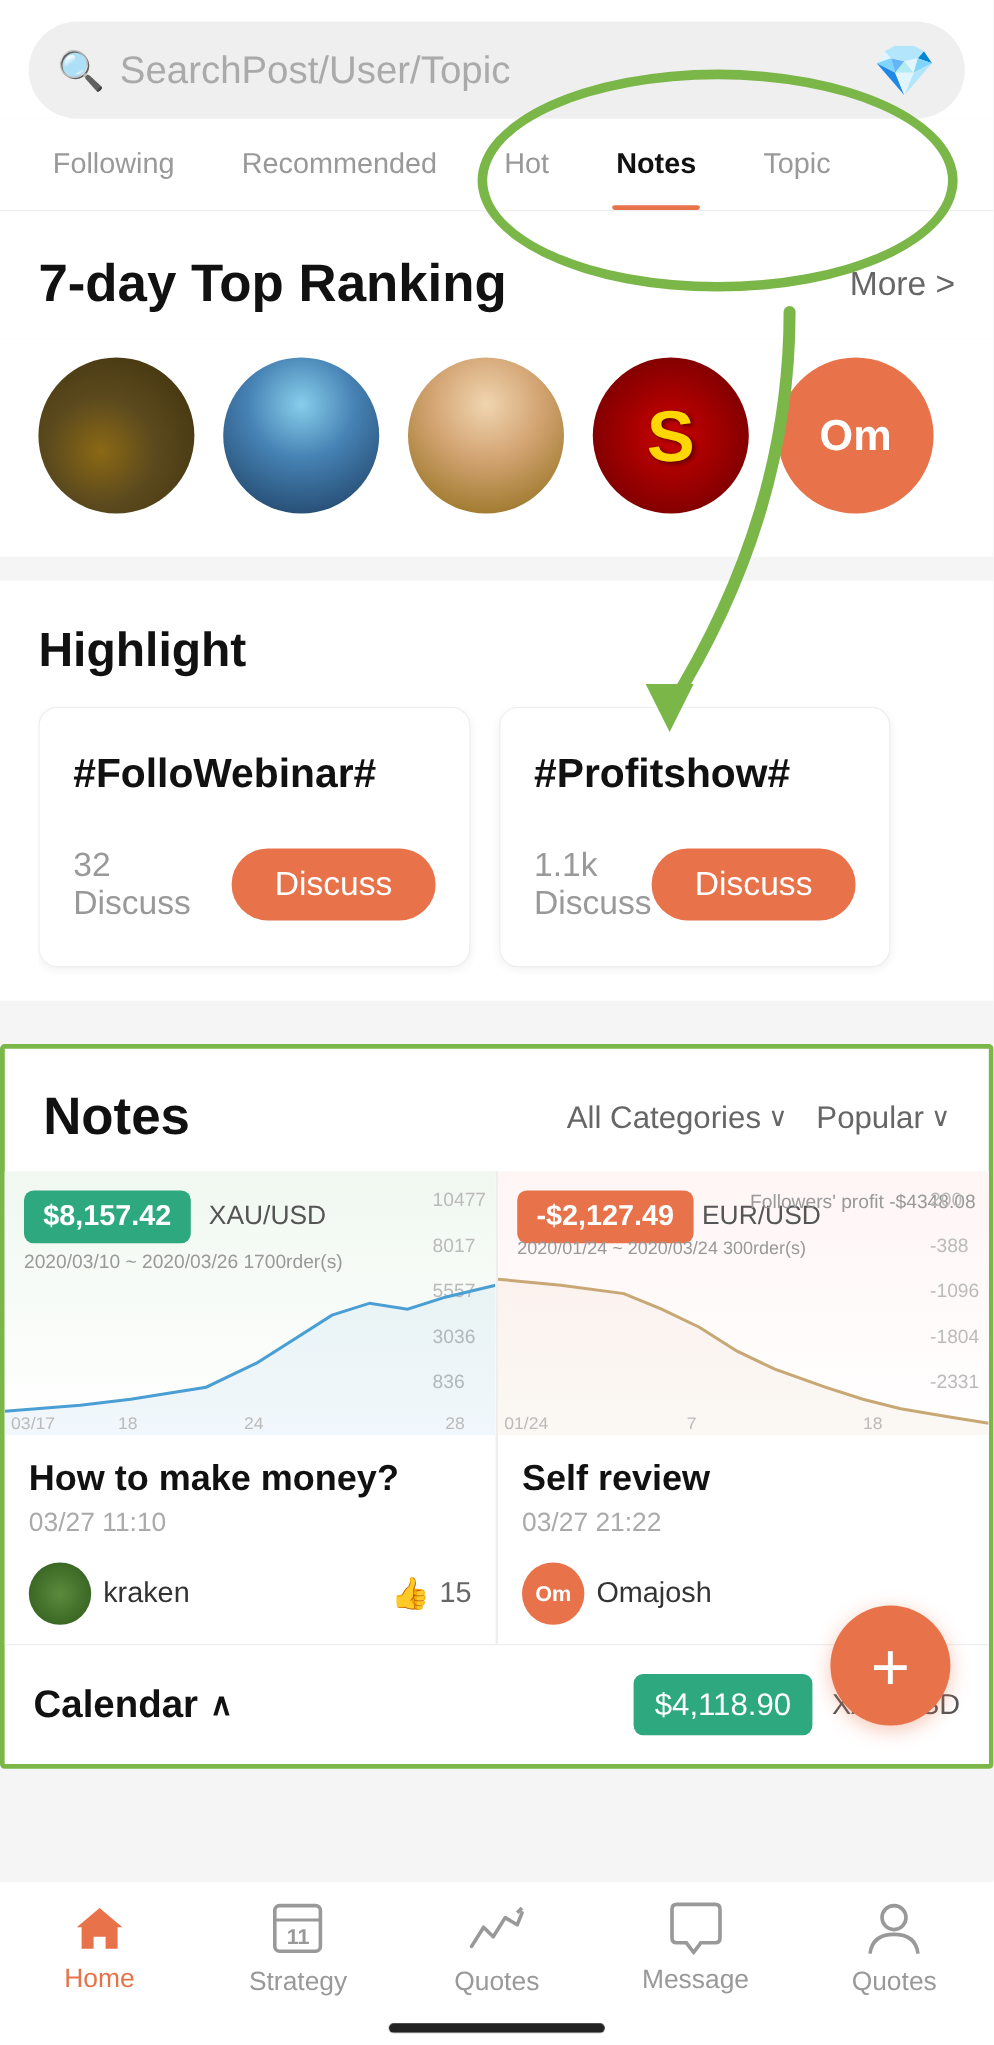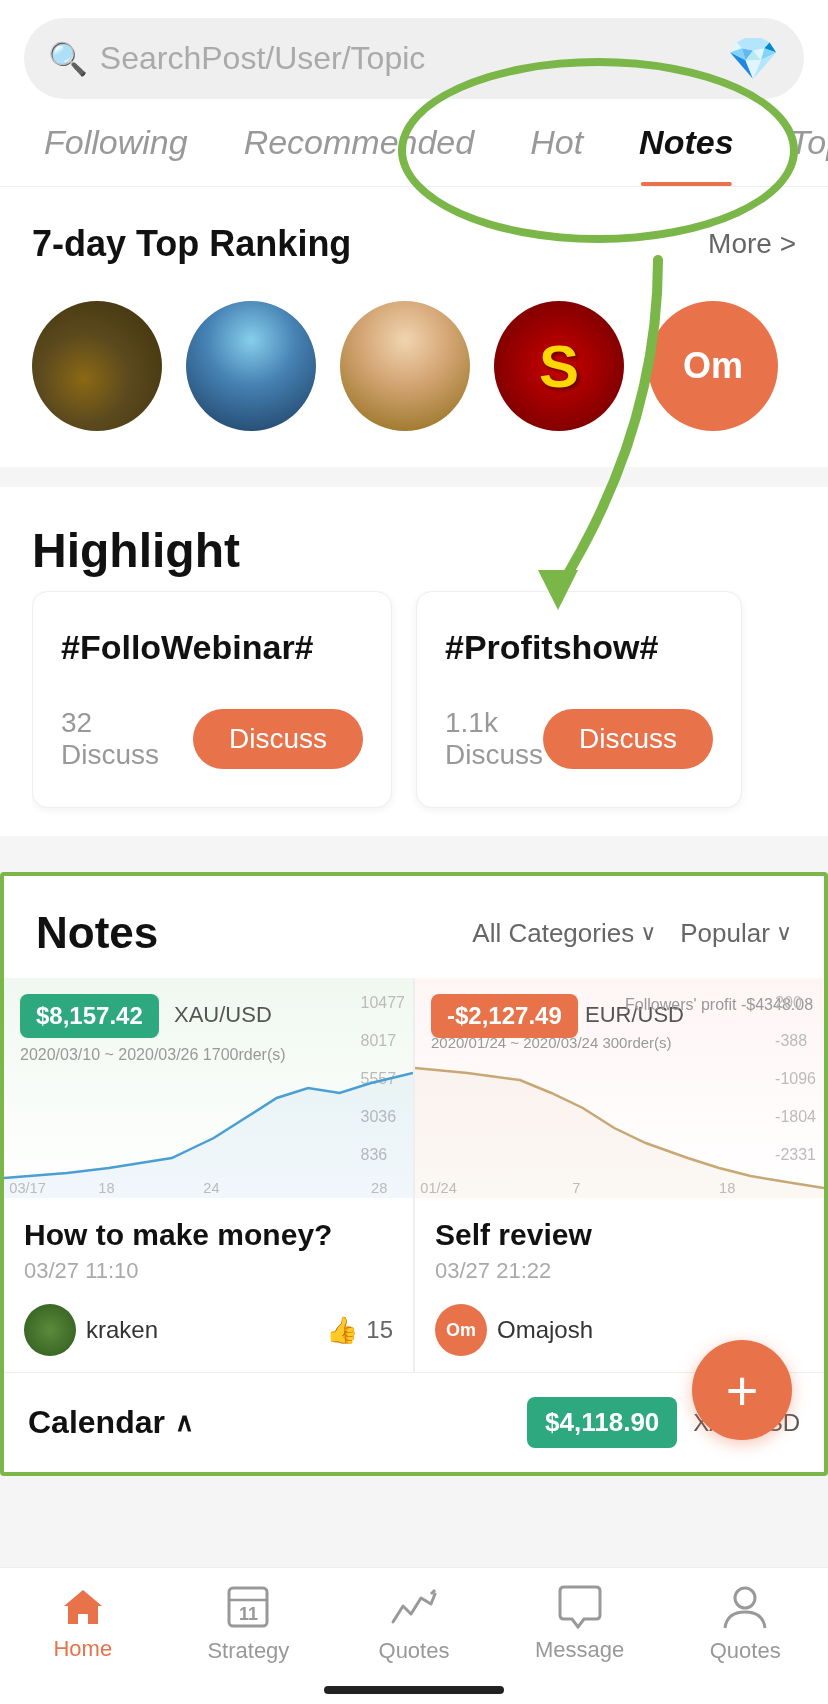--- a/index.html
+++ b/index.html
@@ -44,26 +44,25 @@
     .tab-nav {
       background: #fff;
       display: flex;
       align-items: center;
       padding: 0 16px;
       border-bottom: 1px solid #eee;
       position: relative;
     }
     .tab-item {
       padding: 24px 28px;
-      font-size: 34px;
+      font-size: 24px;
       color: #999;
       white-space: nowrap;
       cursor: pointer;
       position: relative;
-      font-style: italic;
     }
     .tab-item.active {
       color: #111;
       font-weight: 700;
     }
     .tab-item.active::after {
       content: '';
       position: absolute;
       bottom: 0;
       left: 50%;
@@ -105,21 +104,21 @@
 
     
     .section-header {
       display: flex;
       align-items: center;
       justify-content: space-between;
       padding: 36px 32px 20px;
       background: #fff;
     }
     .section-title {
-      font-size: 36px;
+      font-size: 44px;
       font-weight: 700;
       color: #111;
     }
     .more-link {
       font-size: 28px;
       color: #666;
       display: flex;
       align-items: center;
       gap: 4px;
     }
@@ -164,24 +163,24 @@
       height: 20px;
       background: #f5f5f5;
     }
 
     
     .highlight-section {
       background: #fff;
       padding: 36px 32px 20px;
     }
     .highlight-title {
-      font-size: 48px;
+      font-size: 40px;
       font-weight: 700;
       color: #111;
-      margin-bottom: 13px;
+      margin-bottom: 24px;
     }
     .highlight-cards {
       display: flex;
       gap: 24px;
       overflow: hidden;
       padding-bottom: 8px;
     }
     .highlight-card {
       background: #fff;
       border: 1px solid #eee;
@@ -412,21 +411,21 @@
       font-size: 32px;
       font-weight: 600;
       color: #111;
     }
     .calendar-price-badge {
       background: #2ea87e;
       color: #fff;
       padding: 10px 18px;
       border-radius: 8px;
       font-size: 26px;
-      font-weight: 700;
+      font-weight: 400;
     }
     .calendar-pair-label {
       font-size: 24px;
       color: #555;
     }
 
     
     .bottom-nav {
       position: fixed;
       bottom: 0;

